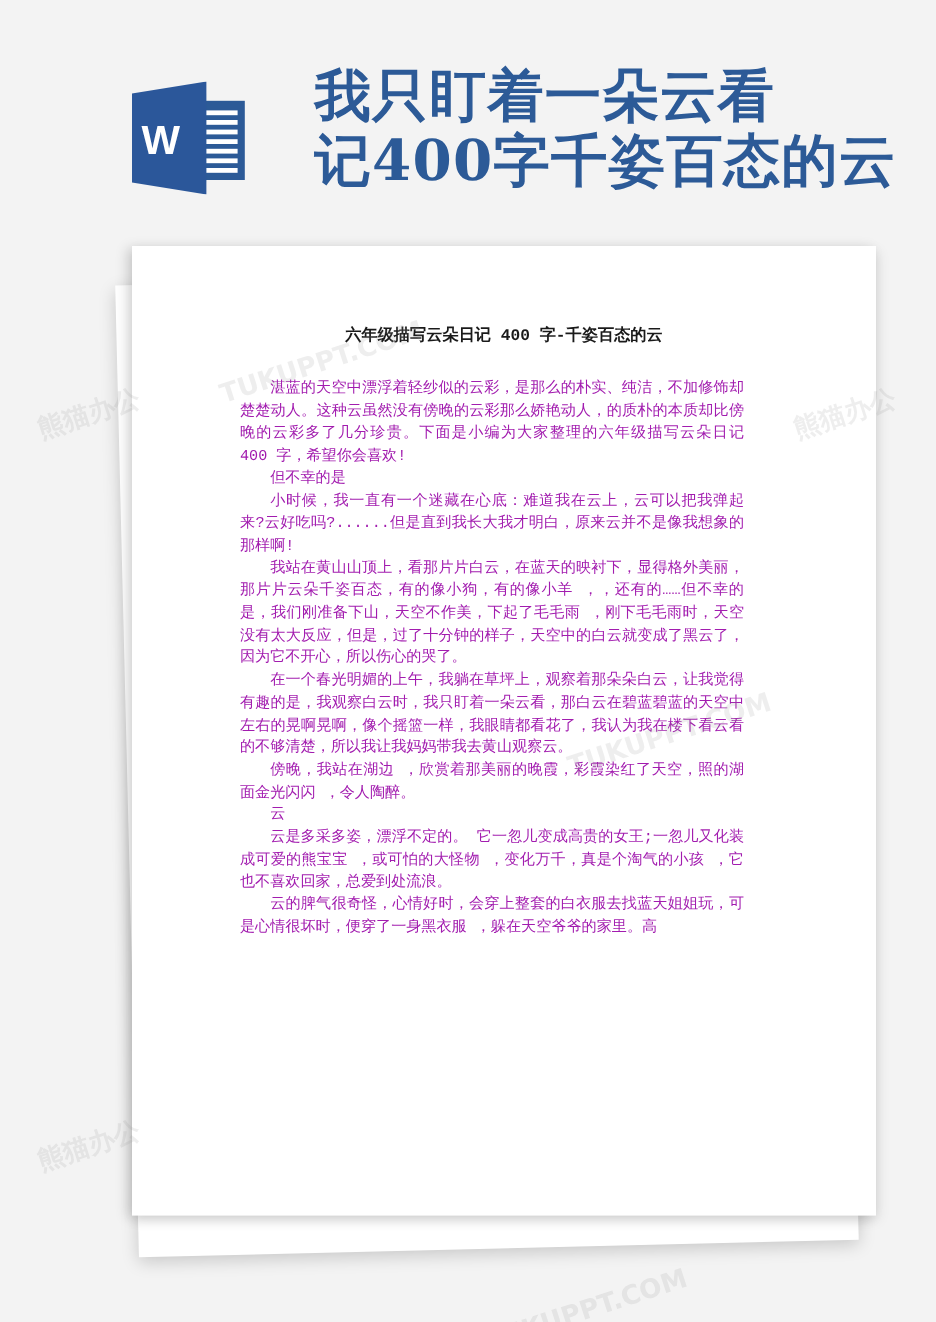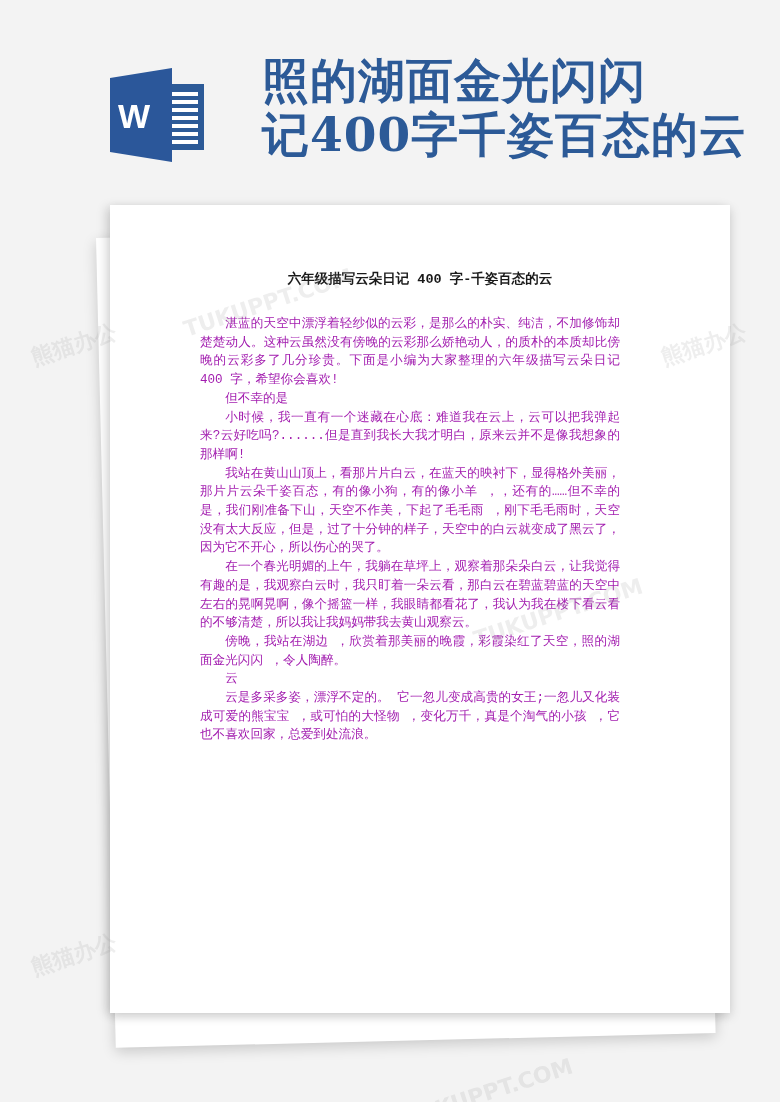--- a/index.html
+++ b/index.html
@@ -55,38 +55,39 @@
     <rect x="50" y="32" width="40" height="4" fill="#ffffff"></rect>
     <rect x="50" y="40" width="40" height="4" fill="#ffffff"></rect>
     <rect x="50" y="48" width="40" height="4" fill="#ffffff"></rect>
     <rect x="50" y="56" width="40" height="4" fill="#ffffff"></rect>
     <rect x="50" y="64" width="40" height="4" fill="#ffffff"></rect>
     <rect x="50" y="72" width="40" height="4" fill="#ffffff"></rect>
     <polygon points="2,10 64,0 64,94 2,84" fill="#2b579a"></polygon>
     <text x="10" y="60" font-family="Liberation Sans, sans-serif" font-weight="bold" font-size="34" fill="#ffffff">W</text>
   </svg>
   <div class="title">
-    <span>照的湖面金光闪闪</span>
+    <span>我只盯着一朵云看</span>
     <span>记400字千姿百态的云</span>
   </div>
 </div>
 
 <div class="page-back"></div>
 
 <div class="page">
   <div class="doc-title">六年级描写云朵日记 400 字-千姿百态的云</div>
   <div class="body-text">
     <p>湛蓝的天空中漂浮着轻纱似的云彩，是那么的朴实、纯洁，不加修饰却楚楚动人。这种云虽然没有傍晚的云彩那么娇艳动人，的质朴的本质却比傍晚的云彩多了几分珍贵。下面是小编为大家整理的六年级描写云朵日记 400 字，希望你会喜欢!</p>
     <p>但不幸的是</p>
     <p>小时候，我一直有一个迷藏在心底：难道我在云上，云可以把我弹起来?云好吃吗?......但是直到我长大我才明白，原来云并不是像我想象的那样啊!</p>
     <p>我站在黄山山顶上，看那片片白云，在蓝天的映衬下，显得格外美丽，那片片云朵千姿百态，有的像小狗，有的像小羊 ，，还有的……但不幸的是，我们刚准备下山，天空不作美，下起了毛毛雨 ，刚下毛毛雨时，天空没有太大反应，但是，过了十分钟的样子，天空中的白云就变成了黑云了，因为它不开心，所以伤心的哭了。</p>
     <p>在一个春光明媚的上午，我躺在草坪上，观察着那朵朵白云，让我觉得有趣的是，我观察白云时，我只盯着一朵云看，那白云在碧蓝碧蓝的天空中左右的晃啊晃啊，像个摇篮一样，我眼睛都看花了，我认为我在楼下看云看的不够清楚，所以我让我妈妈带我去黄山观察云。</p>
     <p>傍晚，我站在湖边 ，欣赏着那美丽的晚霞，彩霞染红了天空，照的湖面金光闪闪 ，令人陶醉。</p>
     <p>云</p>
     <p>云是多采多姿，漂浮不定的。 它一忽儿变成高贵的女王;一忽儿又化装成可爱的熊宝宝 ，或可怕的大怪物 ，变化万千，真是个淘气的小孩 ，它也不喜欢回家，总爱到处流浪。</p>
+    <p>云的脾气很奇怪，心情好时，会穿上整套的白衣服去找蓝天姐姐玩，可是心情很坏时，便穿了一身黑衣服 ，躲在天空爷爷的家里。高</p>
   </div>
 </div>
 
 <div class="watermark" style="left:180px;top:290px;">TUKUPPT.COM</div>
 <div class="watermark" style="left:30px;top:330px;">熊猫办公</div>
 <div class="watermark" style="left:470px;top:600px;">TUKUPPT.COM</div>
 <div class="watermark" style="left:660px;top:330px;">熊猫办公</div>
 <div class="watermark" style="left:30px;top:940px;">熊猫办公</div>
 <div class="watermark" style="left:400px;top:1080px;">TUKUPPT.COM</div>
 

